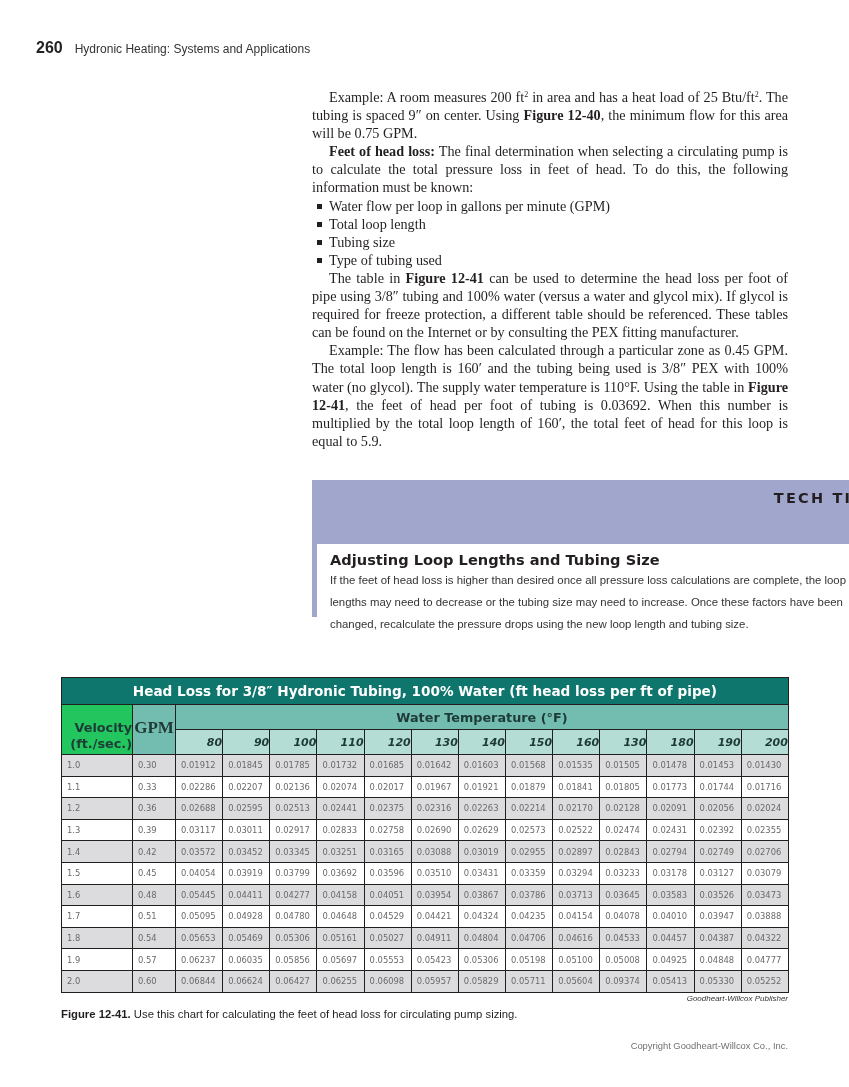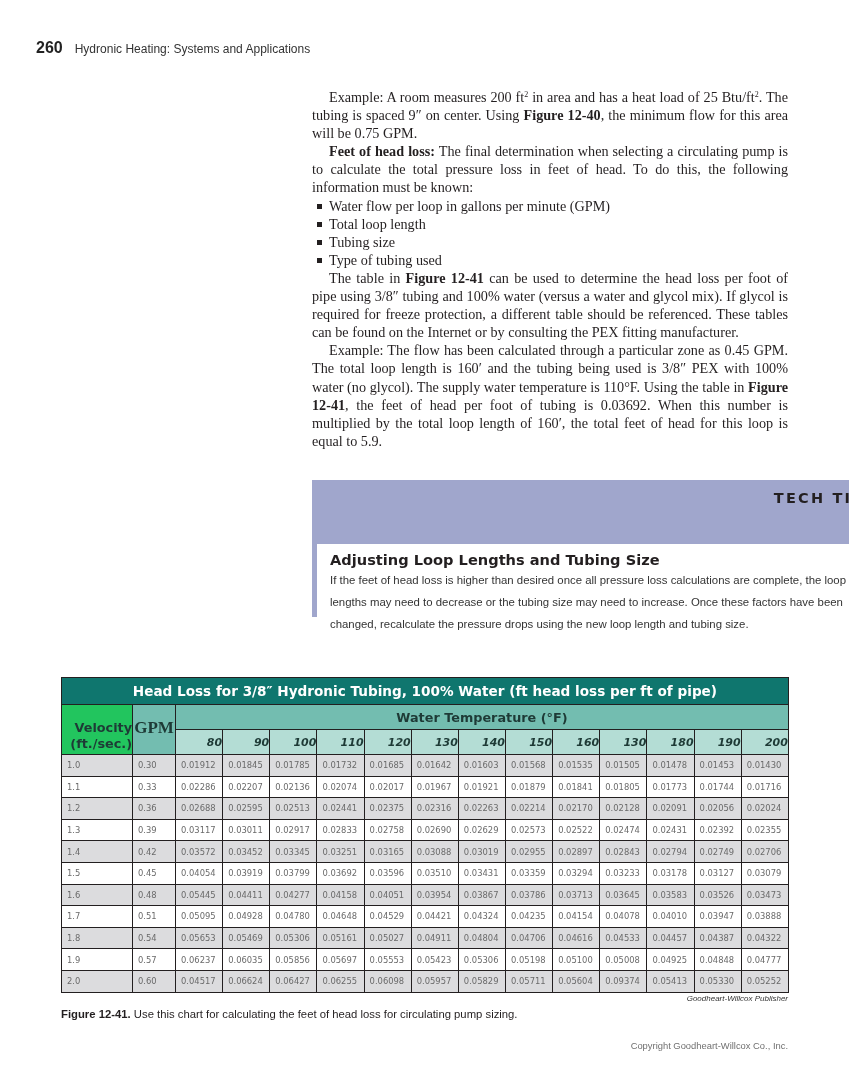--- a/index.html
+++ b/index.html
@@ -277,21 +277,21 @@
         <td>0.05198</td>
         <td>0.05100</td>
         <td>0.05008</td>
         <td>0.04925</td>
         <td>0.04848</td>
         <td>0.04777</td>
       </tr>
       <tr class="row-odd">
         <td>2.0</td>
         <td>0.60</td>
-        <td>0.04517</td>
+        <td>0.06844</td>
         <td>0.06624</td>
         <td>0.06427</td>
         <td>0.06255</td>
         <td>0.06098</td>
         <td>0.05957</td>
         <td>0.05829</td>
         <td>0.05711</td>
         <td>0.05604</td>
         <td>0.09374</td>
         <td>0.05413</td>

